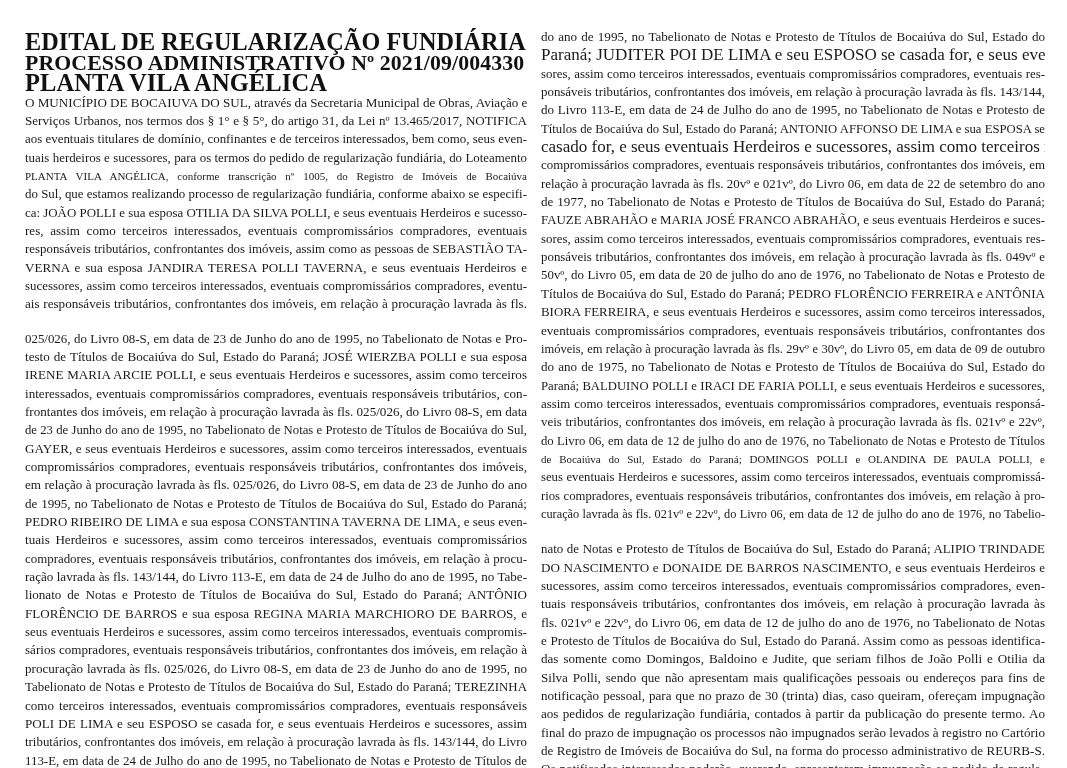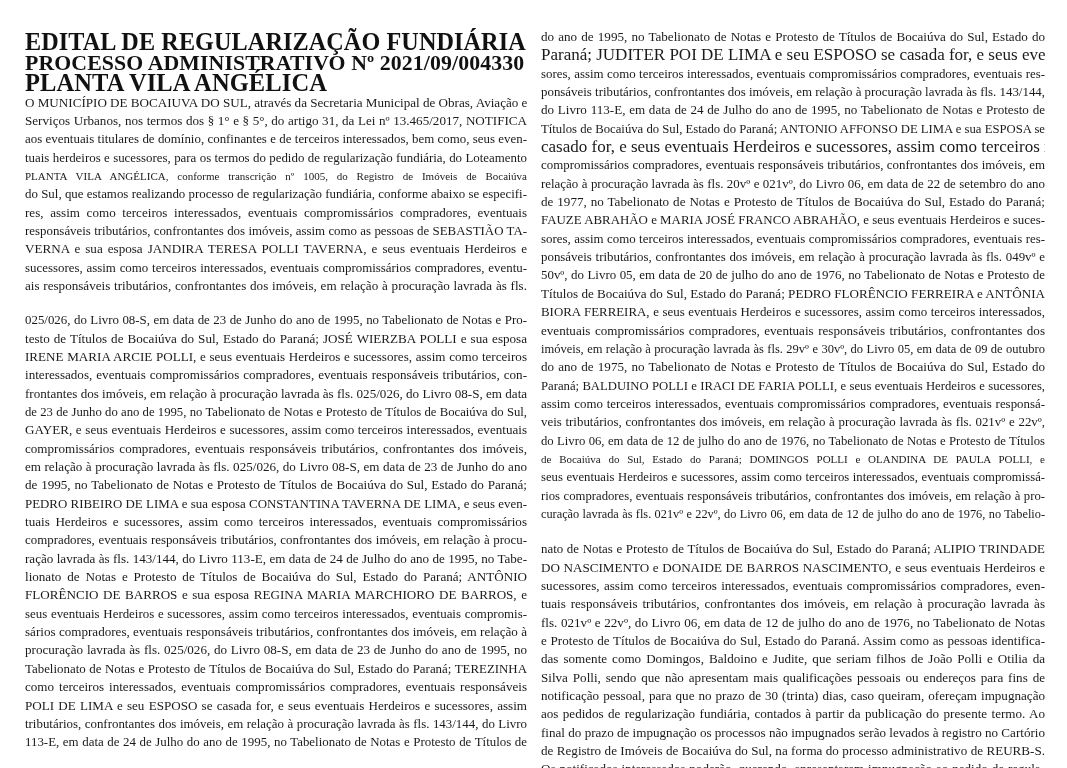--- a/index.html
+++ b/index.html
@@ -22,20 +22,21 @@
     <div class="title" style="font-size: 21.8px;">PROCESSO ADMINISTRATIVO Nº 2021/09/004330</div>
     <div class="title">PLANTA VILA ANGÉLICA</div>
   </div>
   <div id="left-body">
       <div class="line">O MUNICÍPIO DE BOCAIUVA DO SUL, através da Secretaria Municipal de Obras, Aviação e</div>
       <div class="line">Serviços Urbanos, nos termos dos § 1° e § 5°, do artigo 31, da Lei nº 13.465/2017, NOTIFICA</div>
       <div class="line" style="font-size: 12.9px;">aos eventuais titulares de domínio, confinantes e de terceiros interessados, bem como, seus even-</div>
       <div class="line" style="font-size: 12.9px;">tuais herdeiros e sucessores, para os termos do pedido de regularização fundiária, do Loteamento</div>
       <div class="line" style="font-size: 11px;">PLANTA VILA ANGÉLICA, conforme transcrição nº 1005, do Registro de Imóveis de Bocaiúva</div>
       <div class="line" style="font-size: 12.9px;">do Sul, que estamos realizando processo de regularização fundiária, conforme abaixo se especifi-</div>
+      <div class="line" style="font-size: 12.9px;">ca:  JOÃO POLLI e sua esposa OTILIA DA SILVA POLLI, e seus eventuais Herdeiros e sucesso-</div>
       <div class="line">res, assim como terceiros interessados, eventuais compromissários compradores, eventuais</div>
       <div class="line" style="font-size: 12.9px;">responsáveis tributários, confrontantes dos imóveis, assim como as pessoas de SEBASTIÃO TA-</div>
       <div class="line">VERNA e sua esposa JANDIRA TERESA POLLI TAVERNA, e seus eventuais Herdeiros e</div>
       <div class="line" style="font-size: 12.9px;">sucessores, assim como terceiros interessados, eventuais compromissários compradores, eventu-</div>
       <div class="line">ais responsáveis tributários, confrontantes dos imóveis, em relação à procuração lavrada às fls.</div>
       <div class="line" style="font-size: 12.9px; margin-top: 16px;">025/026, do Livro 08-S, em data de 23 de Junho do ano de 1995, no Tabelionato de Notas e Pro-</div>
       <div class="line">testo de Títulos de Bocaiúva do Sul, Estado do Paraná; JOSÉ WIERZBA POLLI e sua esposa</div>
       <div class="line">IRENE MARIA ARCIE POLLI, e seus eventuais Herdeiros e sucessores, assim como terceiros</div>
       <div class="line">interessados, eventuais compromissários compradores, eventuais responsáveis tributários, con-</div>
       <div class="line">frontantes dos imóveis, em relação à procuração lavrada às fls. 025/026, do Livro 08-S, em data</div>

